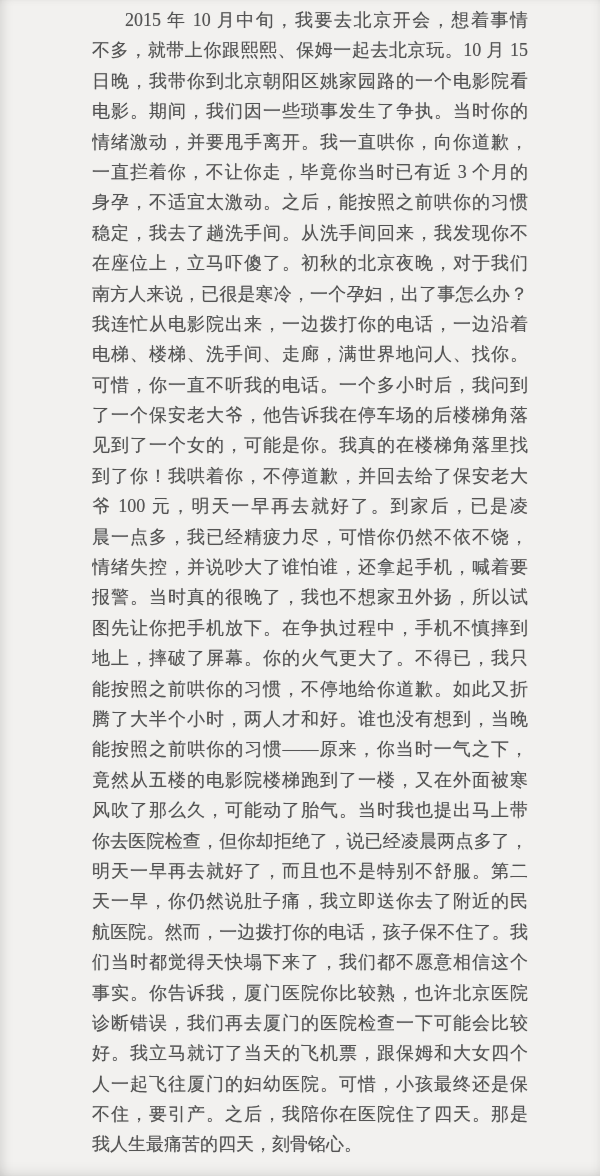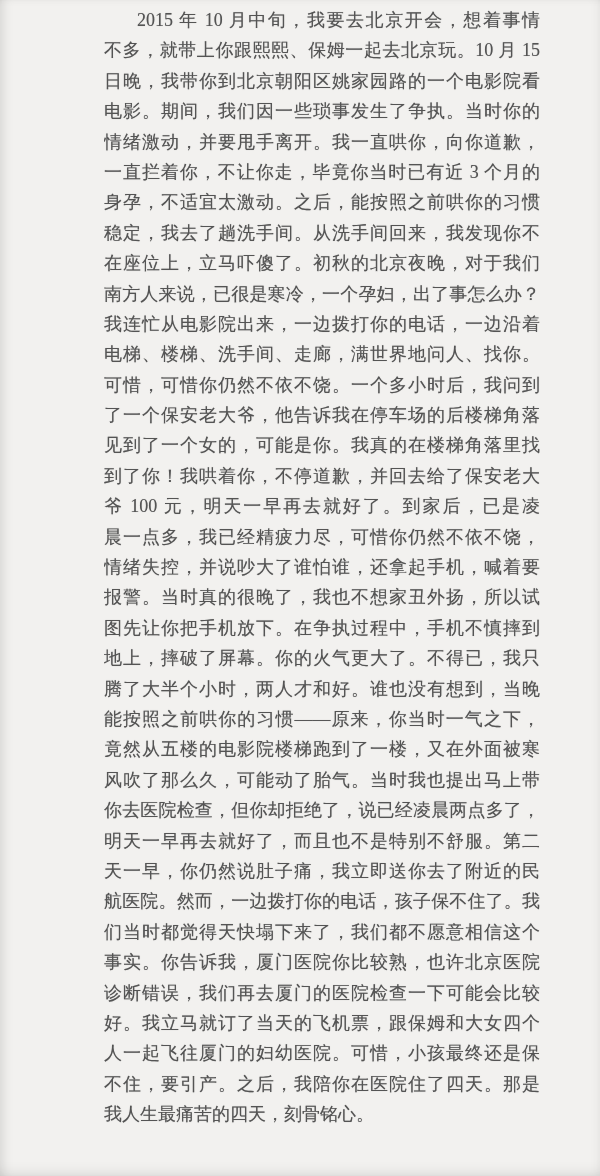--- a/index.html
+++ b/index.html
@@ -19,21 +19,21 @@
     background:var(--bg);
     overflow:hidden;
     box-shadow:
       inset 9px 0 12px -7px rgba(0,0,0,.13),
       inset -8px 0 12px -8px rgba(0,0,0,.07),
       inset 0 -12px 14px -10px rgba(0,0,0,.10),
       inset 0 7px 10px -8px rgba(0,0,0,.05);
   }
   .text-block{
     position:absolute;
-    left:104px;top:5px;width:436px;
+    left:92px;top:5px;width:436px;
     font-size:18px;
     line-height:30.4px;
     color:var(--text);
     text-shadow:0 0 0.7px rgba(90,90,90,.55);
   }
   .line{
     height:30.4px;
     overflow:hidden;
     text-align:justify;
     text-align-last:justify;
@@ -53,30 +53,31 @@
     <div class="line">日晚，我带你到北京朝阳区姚家园路的一个电影院看</div>
     <div class="line">电影。期间，我们因一些琐事发生了争执。当时你的</div>
     <div class="line">情绪激动，并要甩手离开。我一直哄你，向你道歉，</div>
     <div class="line">一直拦着你，不让你走，毕竟你当时已有近 3 个月的</div>
     <div class="line">身孕，不适宜太激动。之后，能按照之前哄你的习惯</div>
     <div class="line">稳定，我去了趟洗手间。从洗手间回来，我发现你不</div>
     <div class="line">在座位上，立马吓傻了。初秋的北京夜晚，对于我们</div>
     <div class="line">南方人来说，已很是寒冷，一个孕妇，出了事怎么办？</div>
     <div class="line">我连忙从电影院出来，一边拨打你的电话，一边沿着</div>
     <div class="line">电梯、楼梯、洗手间、走廊，满世界地问人、找你。</div>
-    <div class="line">可惜，可惜你仍然不依不饶。一个多小时后，我问到</div>
+    <div class="line">可惜，你一直不听我的电话。一个多小时后，我问到</div>
     <div class="line">了一个保安老大爷，他告诉我在停车场的后楼梯角落</div>
     <div class="line">见到了一个女的，可能是你。我真的在楼梯角落里找</div>
     <div class="line">到了你！我哄着你，不停道歉，并回去给了保安老大</div>
     <div class="line">爷 100 元，明天一早再去就好了。到家后，已是凌</div>
     <div class="line">晨一点多，我已经精疲力尽，可惜你仍然不依不饶，</div>
     <div class="line">情绪失控，并说吵大了谁怕谁，还拿起手机，喊着要</div>
     <div class="line">报警。当时真的很晚了，我也不想家丑外扬，所以试</div>
     <div class="line">图先让你把手机放下。在争执过程中，手机不慎摔到</div>
     <div class="line">地上，摔破了屏幕。你的火气更大了。不得已，我只</div>
+    <div class="line">能按照之前哄你的习惯，不停地给你道歉。如此又折</div>
     <div class="line">腾了大半个小时，两人才和好。谁也没有想到，当晚</div>
     <div class="line">能按照之前哄你的习惯——原来，你当时一气之下，</div>
     <div class="line">竟然从五楼的电影院楼梯跑到了一楼，又在外面被寒</div>
     <div class="line">风吹了那么久，可能动了胎气。当时我也提出马上带</div>
     <div class="line">你去医院检查，但你却拒绝了，说已经凌晨两点多了，</div>
     <div class="line">明天一早再去就好了，而且也不是特别不舒服。第二</div>
     <div class="line">天一早，你仍然说肚子痛，我立即送你去了附近的民</div>
     <div class="line">航医院。然而，一边拨打你的电话，孩子保不住了。我</div>
     <div class="line">们当时都觉得天快塌下来了，我们都不愿意相信这个</div>
     <div class="line">事实。你告诉我，厦门医院你比较熟，也许北京医院</div>

